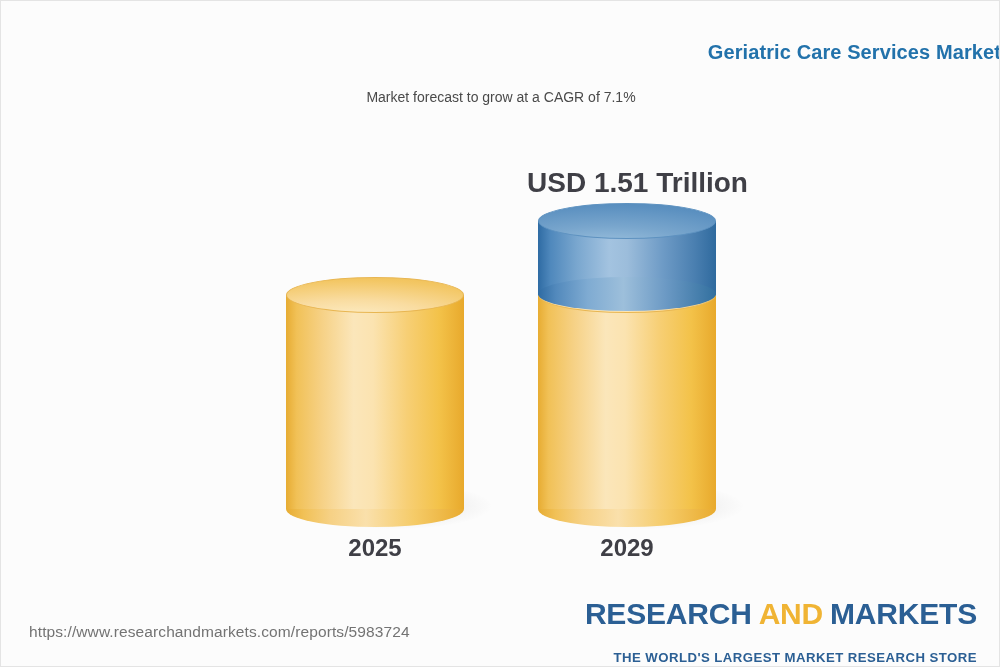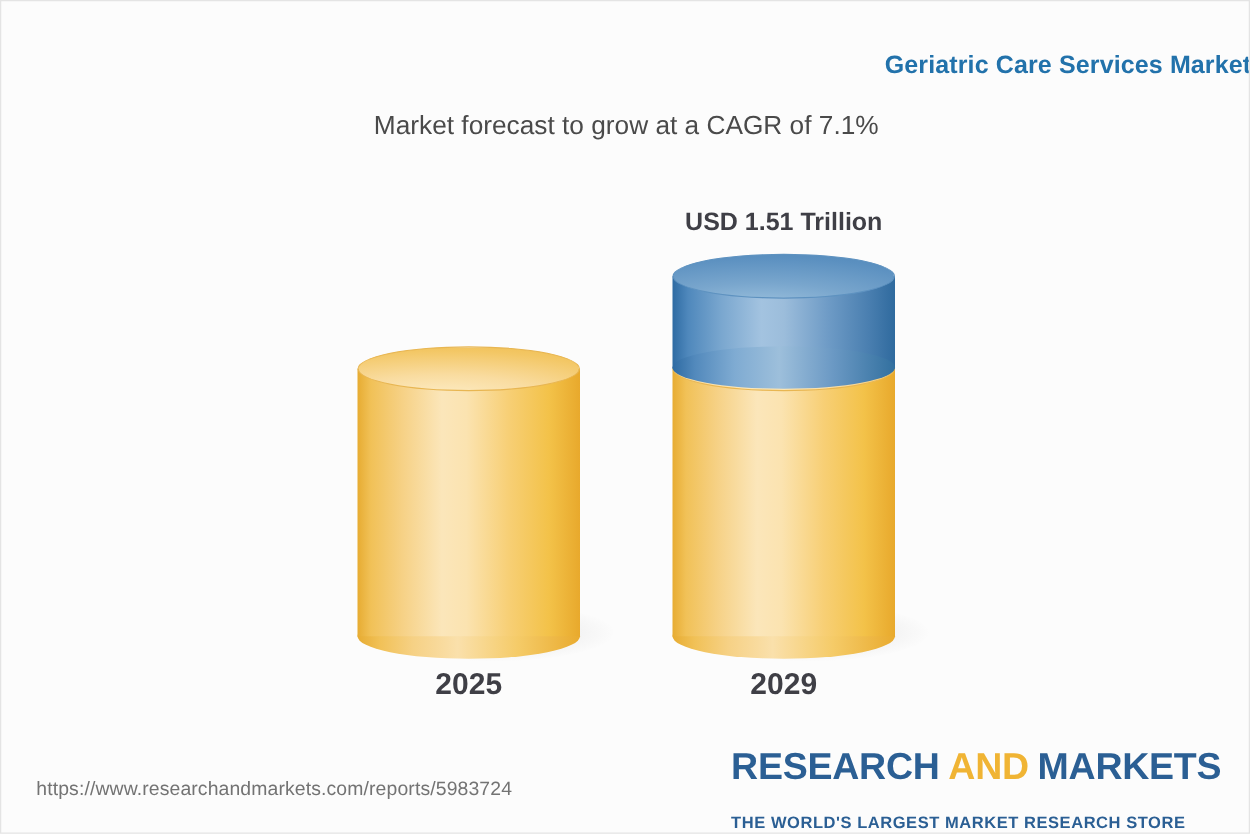--- a/index.html
+++ b/index.html
@@ -35,21 +35,21 @@
     font-weight: bold;
     color: #2272ab;
     letter-spacing: 0.1px;
   }
   .chart-subtitle {
     position: absolute;
     left: 0;
     top: 88px;
     width: 1000px;
     text-align: center;
-    font-size: 21px;
+    font-size: 14px;
     font-weight: normal;
     color: #4a4a4a;
   }
 
   
   .plot {
     position: absolute;
     left: 0;
     top: 0;
     width: 1000px;
@@ -138,21 +138,21 @@
     border-radius: 50%;
     background: radial-gradient(ellipse at center,
       rgba(120,120,120,0.17) 0%,
       rgba(140,140,140,0.09) 45%,
       rgba(160,160,160,0.0) 72%);
   }
 
   .data-label {
     position: absolute;
     text-align: center;
-    font-size: 20px;
+    font-size: 28px;
     font-weight: bold;
     color: #3f3f46;
     white-space: nowrap;
   }
   .cat-label {
     position: absolute;
     text-align: center;
     font-size: 24px;
     font-weight: bold;
     color: #3f3f46;
@@ -166,21 +166,21 @@
     top: 622px;
     font-size: 15.5px;
     color: #737373;
     letter-spacing: 0.1px;
   }
 
   .logo {
     position: absolute;
     right: 22px;
     top: 598px;
-    text-align: left;
+    text-align: right;
     line-height: 1;
   }
   .logo-main {
     font-size: 30px;
     font-weight: bold;
     letter-spacing: -0.2px;
     color: #2b5f94;
     white-space: nowrap;
   }
   .logo-main .logo-and {

